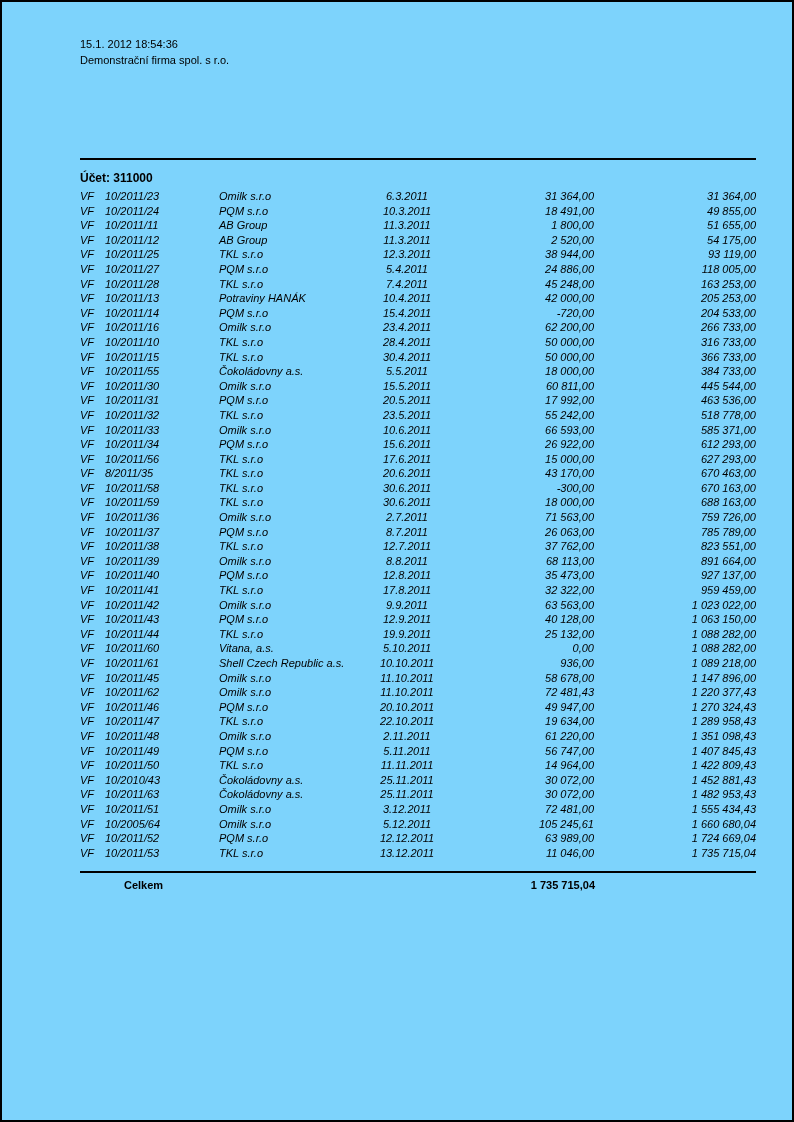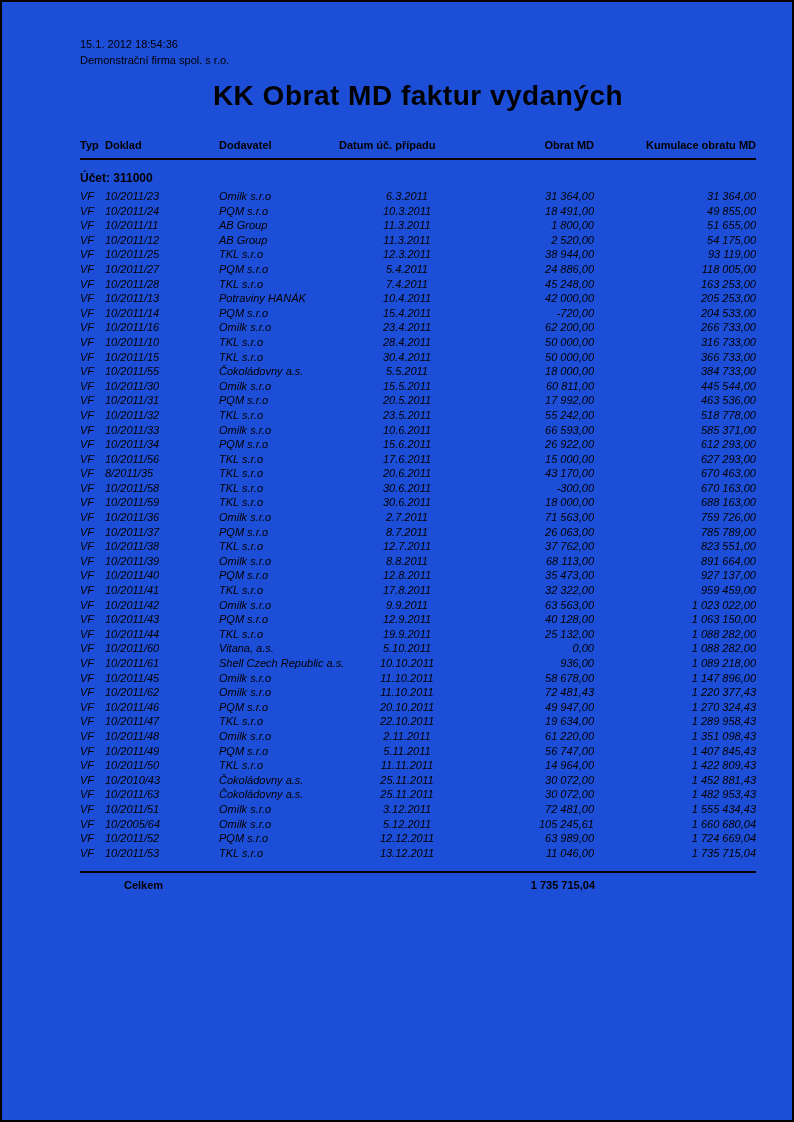--- a/index.html
+++ b/index.html
@@ -1,18 +1,18 @@
 <!DOCTYPE html>
 <html><head>
 <meta charset="utf-8">
 <style>
   html,body{margin:0;padding:0;background:#808080;}
   .page{
     width:794px;height:1122px;box-sizing:border-box;
-    border:2px solid #000;background:#1d4ed8;position:relative;
+    border:2px solid #000;background:#7dd3fc;position:relative;
     font-family:"Liberation Sans","DejaVu Sans",sans-serif;
     font-size:11px;color:#000;overflow:hidden;
   }
   .abs{position:absolute;}
   .meta-datetime{left:78px;top:36px;white-space:nowrap;}
   .meta-company{left:78px;top:52px;white-space:nowrap;}
   .page-number{left:78px;top:36px;width:676px;text-align:right;white-space:nowrap;}
   .report-title{left:78px;top:78px;width:676px;text-align:center;
     font-size:28px;font-weight:bold;line-height:32px;white-space:nowrap;letter-spacing:0.5px;}
   .colhead{left:78px;top:137px;width:676px;display:flex;font-weight:bold;white-space:nowrap;}
@@ -35,30 +35,21 @@
   .total-value{position:absolute;left:0;top:0;width:515px;text-align:right;white-space:nowrap;}
 </style>
 </head>
 <body>
 
 <div class="page">
 
   <div class="abs meta-datetime">15.1. 2012 18:54:36</div>
   <div class="abs meta-company">Demonstrační firma spol. s r.o.</div>
 
-  <div class="abs report-title">KK Obrat MD faktur vydaných</div>
-
-  <div class="abs colhead">
-    <div class="cell c-typ">Typ</div>
-    <div class="cell c-doklad">Doklad</div>
-    <div class="cell c-dod">Dodavatel</div>
-    <div class="cell c-datum-head">Datum úč. případu</div>
-    <div class="cell c-obrat">Obrat MD</div>
-    <div class="cell c-kum">Kumulace obratu MD</div>
-  </div>
+
 
   <div class="abs rule rule-top"></div>
 
   <div class="abs account-heading">Účet: 311000</div>
 
   <div class="abs rows" id="rows-container">
       <div class="trow">
         <div class="cell c-typ">VF</div>
         <div class="cell c-doklad">10/2011/23</div>
         <div class="cell c-dod">Omilk s.r.o</div>

